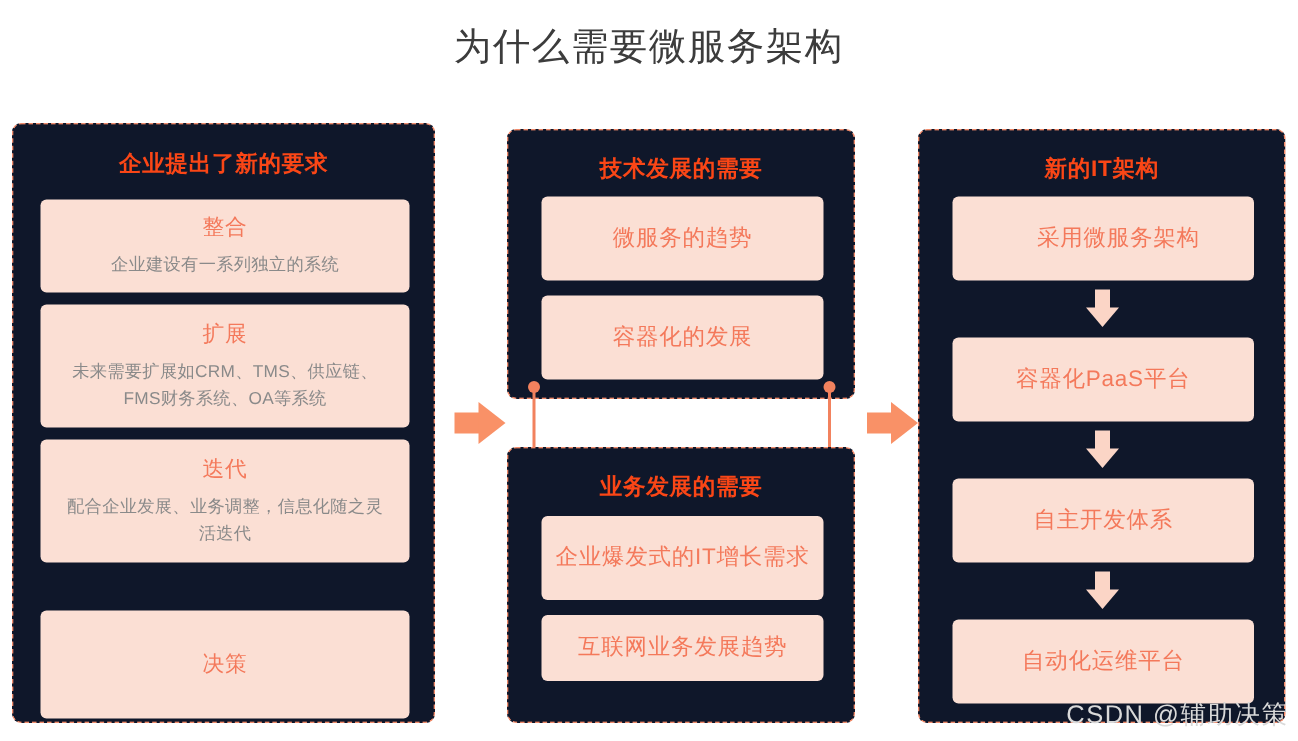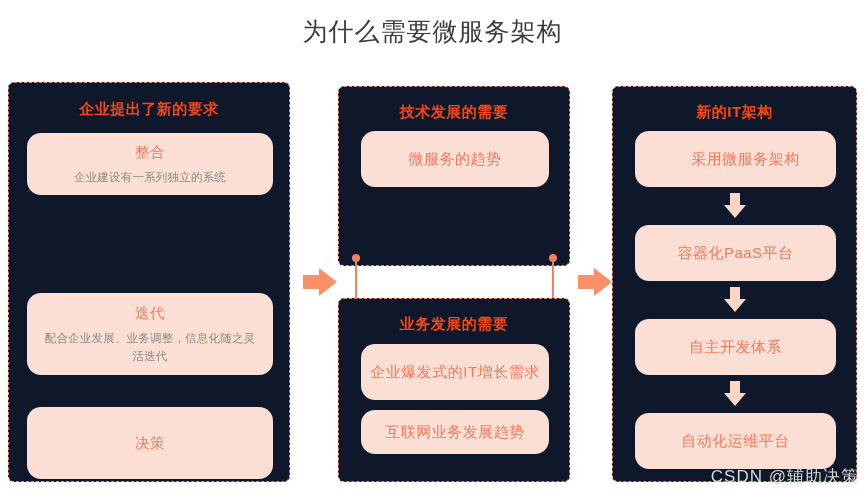--- a/index.html
+++ b/index.html
@@ -41,21 +41,21 @@
     text-align: center;
     font-size: 15px;
     font-weight: bold;
     color: #fa4616;
     letter-spacing: .5px;
   }
 
   .card {
     box-sizing: border-box;
     background: #fbdfd4;
-    border-radius: 14px;
+    border-radius: 4px;
     display: flex;
     flex-direction: column;
     align-items: center;
     justify-content: center;
     text-align: center;
   }
 
   .card-head {
     color: #f4795b;
     font-size: 14.5px;
@@ -163,20 +163,24 @@
 
 <div class="dashed-box" style="left:8px; top:82px; width:282px; height:400px;">
 
   <div class="box-title" style="margin-top:17px;">企业提出了新的要求</div>
 
   <div class="card" style="position:absolute; left:18px; top:50px; width:246px; height:62px;">
     <div class="card-head">整合</div>
     <div class="card-desc">企业建设有一系列独立的系统</div>
   </div>
 
+  <div class="card" style="position:absolute; left:18px; top:120px; width:246px; height:82px;">
+    <div class="card-head">扩展</div>
+    <div class="card-desc" style="padding:0 12px;">未来需要扩展如CRM、TMS、供应链、FMS财务系统、OA等系统</div>
+  </div>
 
   <div class="card" style="position:absolute; left:18px; top:210px; width:246px; height:82px;">
     <div class="card-head">迭代</div>
     <div class="card-desc" style="padding:0 14px;">配合企业发展、业务调整，信息化随之灵活迭代</div>
   </div>
 
   <div class="card" style="position:absolute; left:18px; top:300px; width:246px; height:72px;margin-top:24px;">
     <div class="card-head">决策</div>
   </div>
 </div>
@@ -187,20 +191,23 @@
 </div>
 
 <div class="dashed-box" style="left:338px; top:86px; width:232px; height:180px;">
 
   <div class="box-title" style="margin-top:16px;">技术发展的需要</div>
 
   <div class="card" style="position:absolute; left:22px; top:44px; width:188px; height:56px;">
     <div class="card-single">微服务的趋势</div>
   </div>
 
+  <div class="card" style="position:absolute; left:22px; top:110px; width:188px; height:56px;">
+    <div class="card-single">容器化的发展</div>
+  </div>
 </div>
 
 <div class="connector" style="left:355px; top:258px; height:46px;">
   <div class="dot top"></div>
   <div class="dot bot"></div>
 </div>
 <div class="connector" style="left:552px; top:258px; height:46px;">
   <div class="dot top"></div>
   <div class="dot bot"></div>
 </div>

